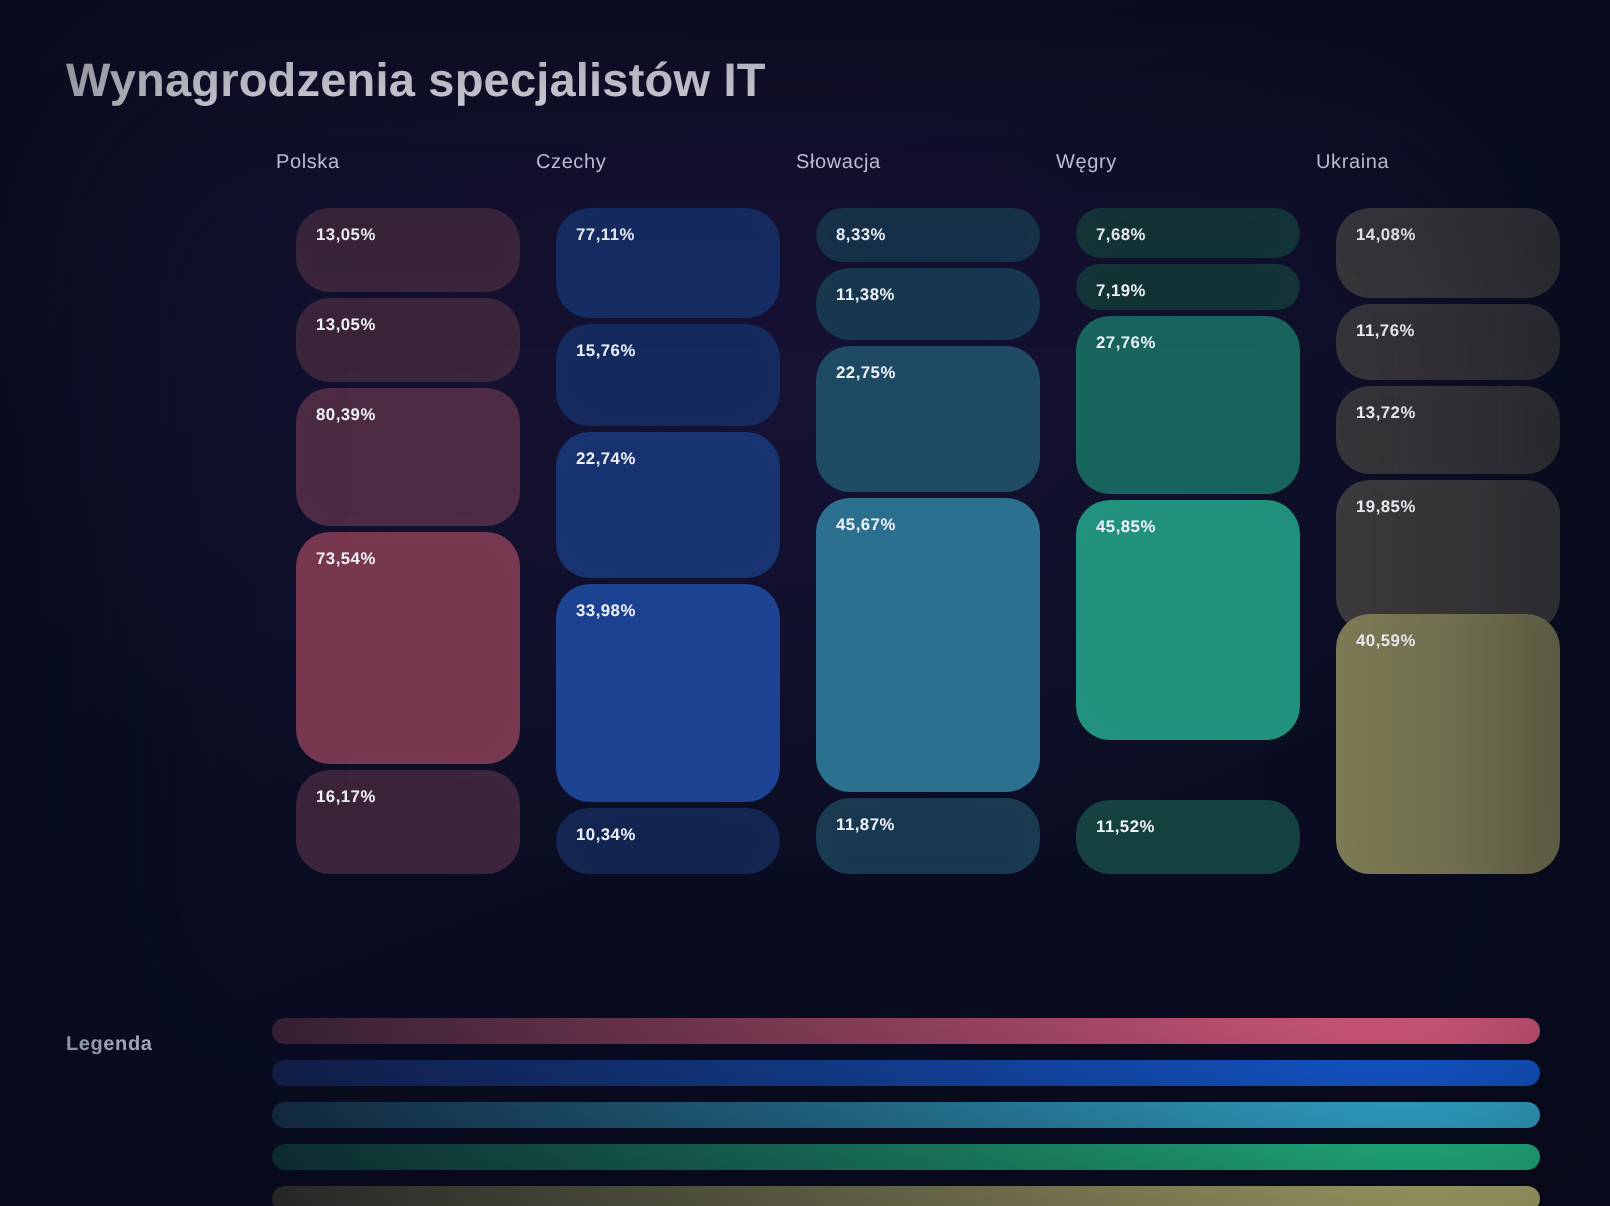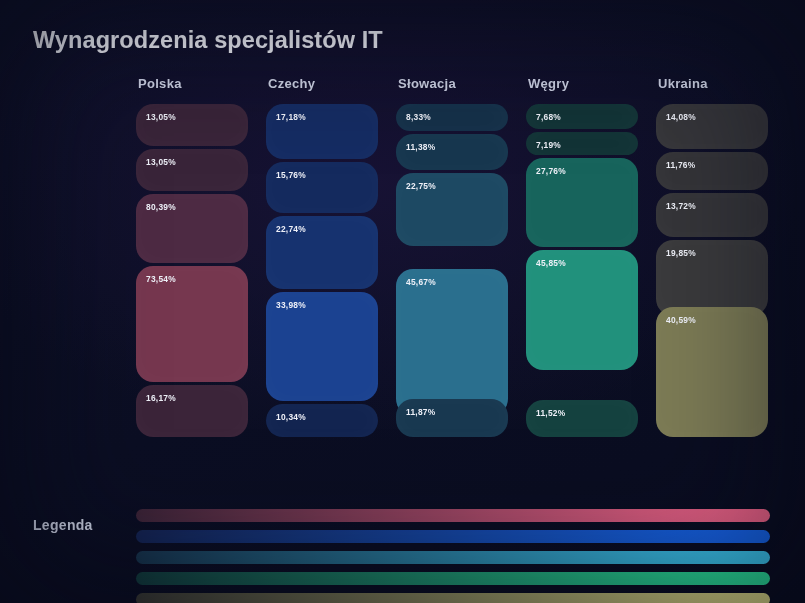--- a/index.html
+++ b/index.html
@@ -72,31 +72,31 @@
     position: absolute;
     top: 0;
     width: 112px;
     height: 362px;
   }
 
   .col-header {
     position: absolute;
     top: 0;
     left: 2px;
-    font-size: 13px;
-    font-weight: 700;
+    font-size: 10px;
+    font-weight: 400;
     letter-spacing: 0.3px;
     color: #cfd4e6;
     white-space: nowrap;
   }
 
   .stack {
     position: absolute;
     top: 28px;
-    left: 0;
+    left: 12px;
     width: 112px;
     height: 333px;
   }
 
   .cell {
     position: absolute;
     left: 0;
     width: 112px;
     border-radius: 17px;
     overflow: hidden;
@@ -119,21 +119,21 @@
     left: 0;
     top: 452px;
     width: 805px;
     height: 125px;
   }
 
   .legend-label {
     position: absolute;
     left: 33px;
     top: 65px;
-    font-size: 14px;
+    font-size: 10px;
     font-weight: 700;
     letter-spacing: 0.3px;
     color: #cfd4e6;
   }
 
   .legend-bars {
     position: absolute;
     left: 136px;
     top: 57px;
     width: 634px;
@@ -179,21 +179,21 @@
             </div>
             <div class="cell" style="top: 281.094px; height: 51.9057px; background: rgb(59, 36, 57); box-shadow: rgba(255, 255, 255, 0.024) 0px 0px 22px inset;">
               <div class="cell-value">16,17%</div>
             </div>
           </div>
         </div>
         <div class="column" style="left: 130px;">
           <div class="col-header">Czechy</div>
           <div class="stack">
             <div class="cell" style="top: 0px; height: 55.1478px; background: rgb(21, 44, 99); box-shadow: rgba(255, 255, 255, 0.024) 0px 0px 22px inset;">
-              <div class="cell-value">17,18%</div>
+              <div class="cell-value">77,11%</div>
             </div>
             <div class="cell" style="top: 58.1478px; height: 50.5896px; background: rgb(20, 42, 94); box-shadow: rgba(255, 255, 255, 0.024) 0px 0px 22px inset;">
               <div class="cell-value">15,76%</div>
             </div>
             <div class="cell" style="top: 111.737px; height: 72.9954px; background: rgb(22, 50, 111); box-shadow: rgba(255, 255, 255, 0.024) 0px 0px 22px inset;">
               <div class="cell-value">22,74%</div>
             </div>
             <div class="cell" style="top: 187.733px; height: 109.076px; background: rgb(27, 66, 145); box-shadow: rgba(255, 255, 255, 0.024) 0px 0px 22px inset;">
               <div class="cell-value">33,98%</div>
             </div>
@@ -207,21 +207,21 @@
           <div class="stack">
             <div class="cell" style="top: 0px; height: 26.7393px; background: rgb(21, 49, 74); box-shadow: rgba(255, 255, 255, 0.024) 0px 0px 22px inset;">
               <div class="cell-value">8,33%</div>
             </div>
             <div class="cell" style="top: 29.7393px; height: 36.5298px; background: rgb(23, 55, 79); box-shadow: rgba(255, 255, 255, 0.024) 0px 0px 22px inset;">
               <div class="cell-value">11,38%</div>
             </div>
             <div class="cell" style="top: 69.2691px; height: 73.0275px; background: rgb(29, 73, 99); box-shadow: rgba(255, 255, 255, 0.024) 0px 0px 22px inset;">
               <div class="cell-value">22,75%</div>
             </div>
-            <div class="cell" style="top: 145.297px; height: 146.601px; background: rgb(42, 111, 142); box-shadow: rgba(255, 255, 255, 0.024) 0px 0px 22px inset; margin-top: 20px;">
+            <div class="cell" style="top: 145.297px; height: 146.601px; background: rgb(42, 111, 142); box-shadow: rgba(255, 255, 255, 0.024) 0px 0px 22px inset;">
               <div class="cell-value">45,67%</div>
             </div>
             <div class="cell" style="top: 294.897px; height: 38.1027px; background: rgb(24, 56, 80); box-shadow: rgba(255, 255, 255, 0.024) 0px 0px 22px inset;">
               <div class="cell-value">11,87%</div>
             </div>
           </div>
         </div>
         <div class="column" style="left: 390px;">
           <div class="col-header">Węgry</div>
           <div class="stack">

